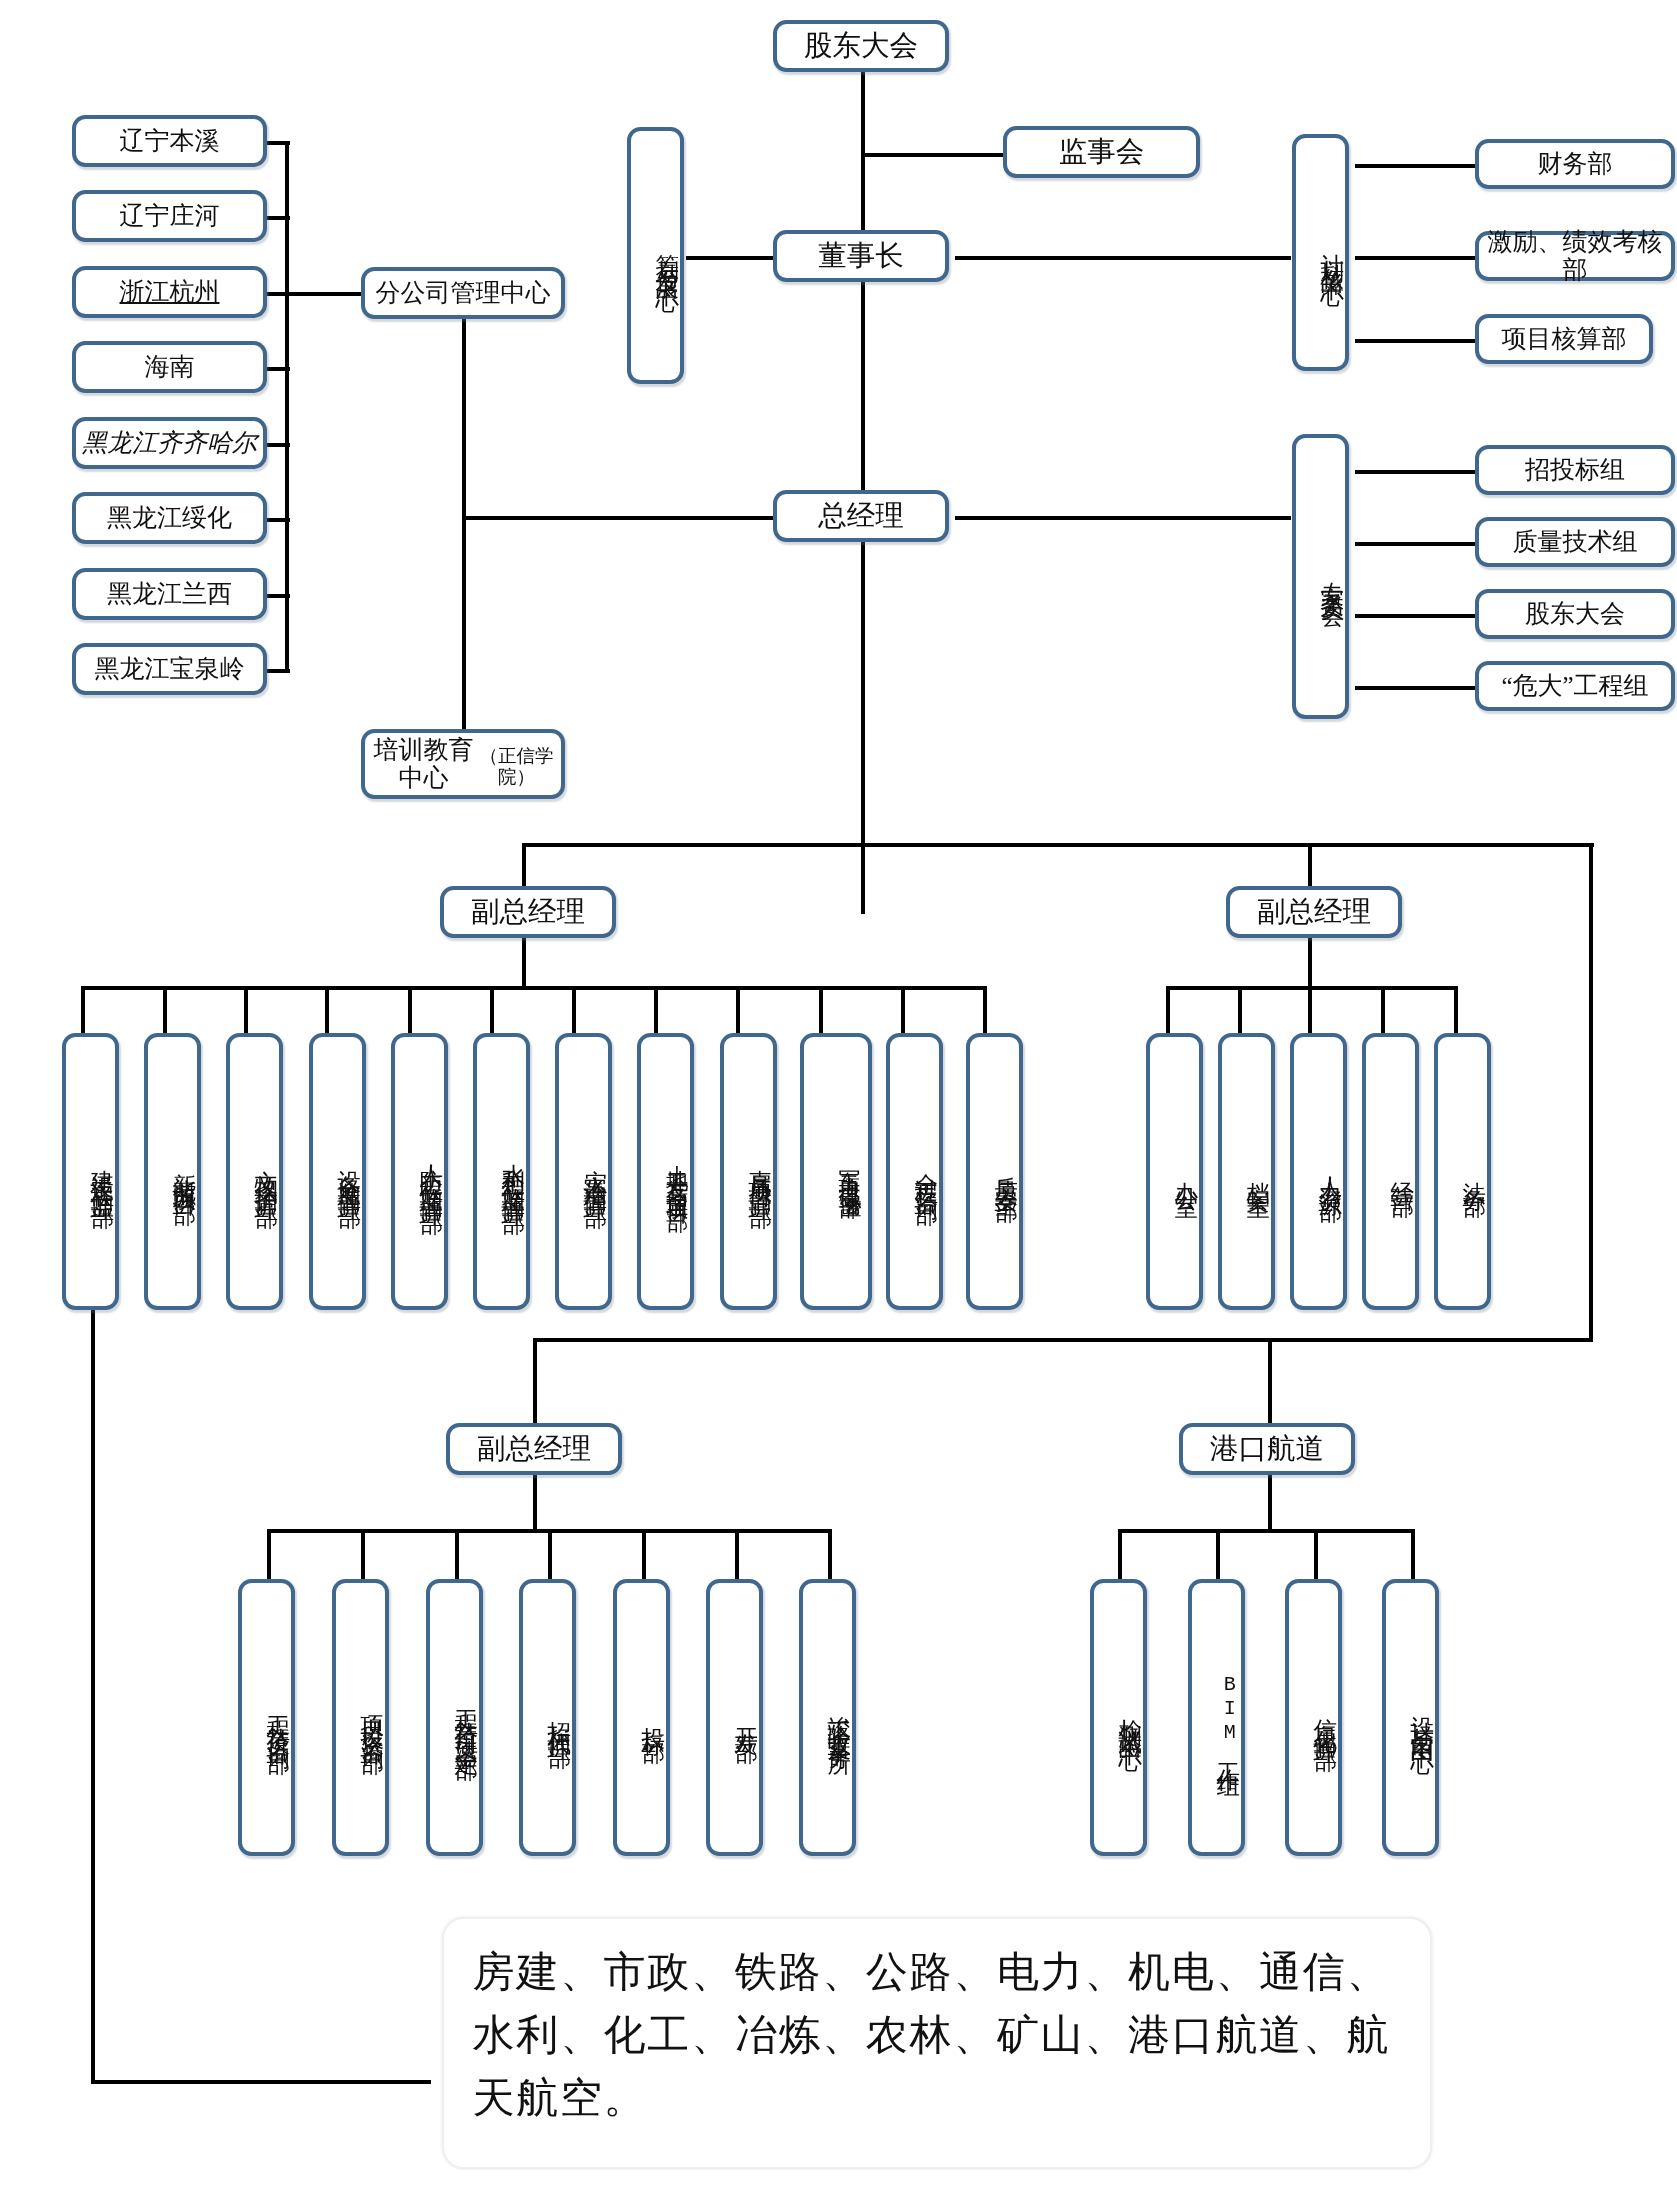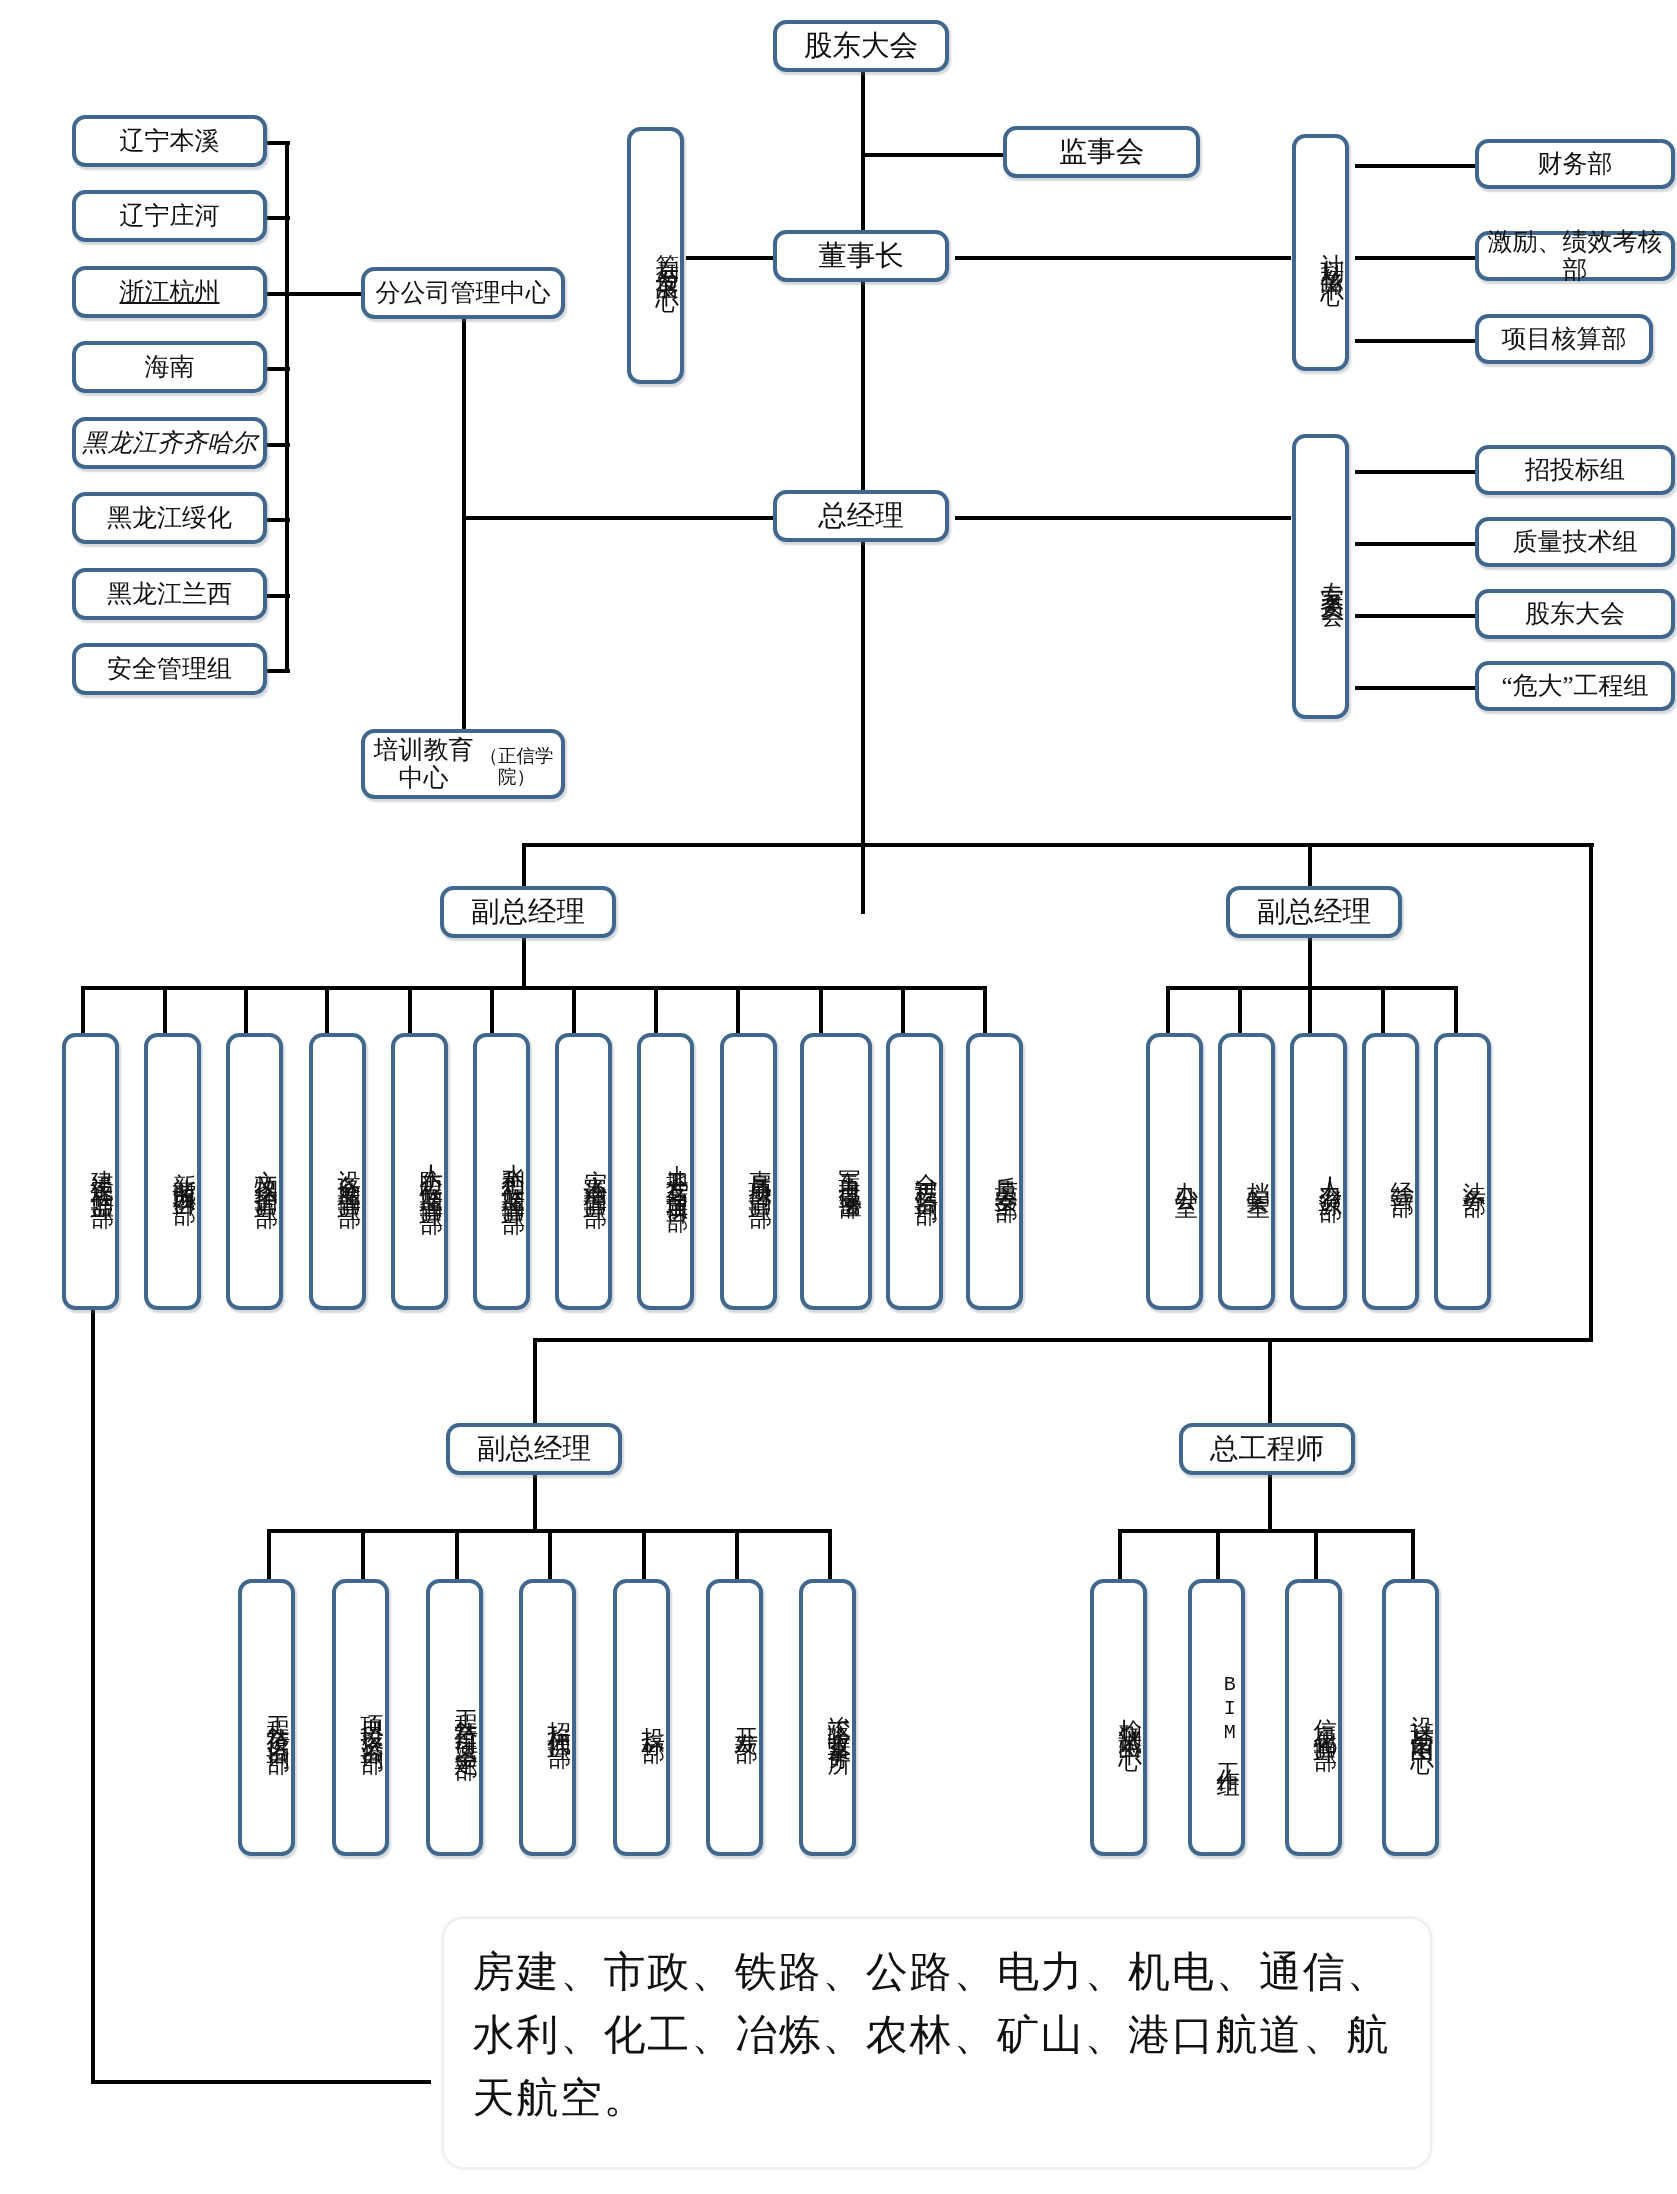--- a/index.html
+++ b/index.html
@@ -210,21 +210,21 @@
   <div class="node h" style="left:72px;top:417px;width:195px;height:52px;font-style:italic;">
     <span>黑龙江齐齐哈尔</span>
   </div>
   <div class="node h" style="left:72px;top:492px;width:195px;height:52px;">
     <span>黑龙江绥化</span>
   </div>
   <div class="node h" style="left:72px;top:568px;width:195px;height:52px;">
     <span>黑龙江兰西</span>
   </div>
   <div class="node h" style="left:72px;top:643px;width:195px;height:52px;">
-    <span>安全管理组</span>
+    <span>黑龙江宝泉岭</span>
   </div>
 
   <div class="node v" style="left:1292px;top:134px;width:57px;height:237px;">
     <span>计划核算中心</span>
   </div>
   <div class="node h" style="left:1475px;top:139px;width:200px;height:50px;">
     <span>财务部</span>
   </div>
   <div class="node h" style="left:1475px;top:231px;width:200px;height:50px;">
     <span>激励、绩效考核部</span>
@@ -329,21 +329,21 @@
     <span>投标部</span>
   </div>
   <div class="node v" style="left:706px;top:1579px;width:57px;height:277px;">
     <span>开发部</span>
   </div>
   <div class="node v" style="left:799px;top:1579px;width:57px;height:277px;">
     <span>竣工验收事务所</span>
   </div>
 
   <div class="node h big" style="left:1179px;top:1423px;width:176px;height:52px;">
-    <span>总工程师</span>
+    <span>港口航道</span>
   </div>
   <div class="node v" style="left:1090px;top:1579px;width:57px;height:277px;">
     <span>检测试验中心</span>
   </div>
   <div class="node v" style="left:1188px;top:1579px;width:57px;height:277px;">
     <span class="bimtxt">BIM</span>
       <span>工作组</span>
   </div>
   <div class="node v" style="left:1285px;top:1579px;width:57px;height:277px;">
     <span>信息化管理部</span>

